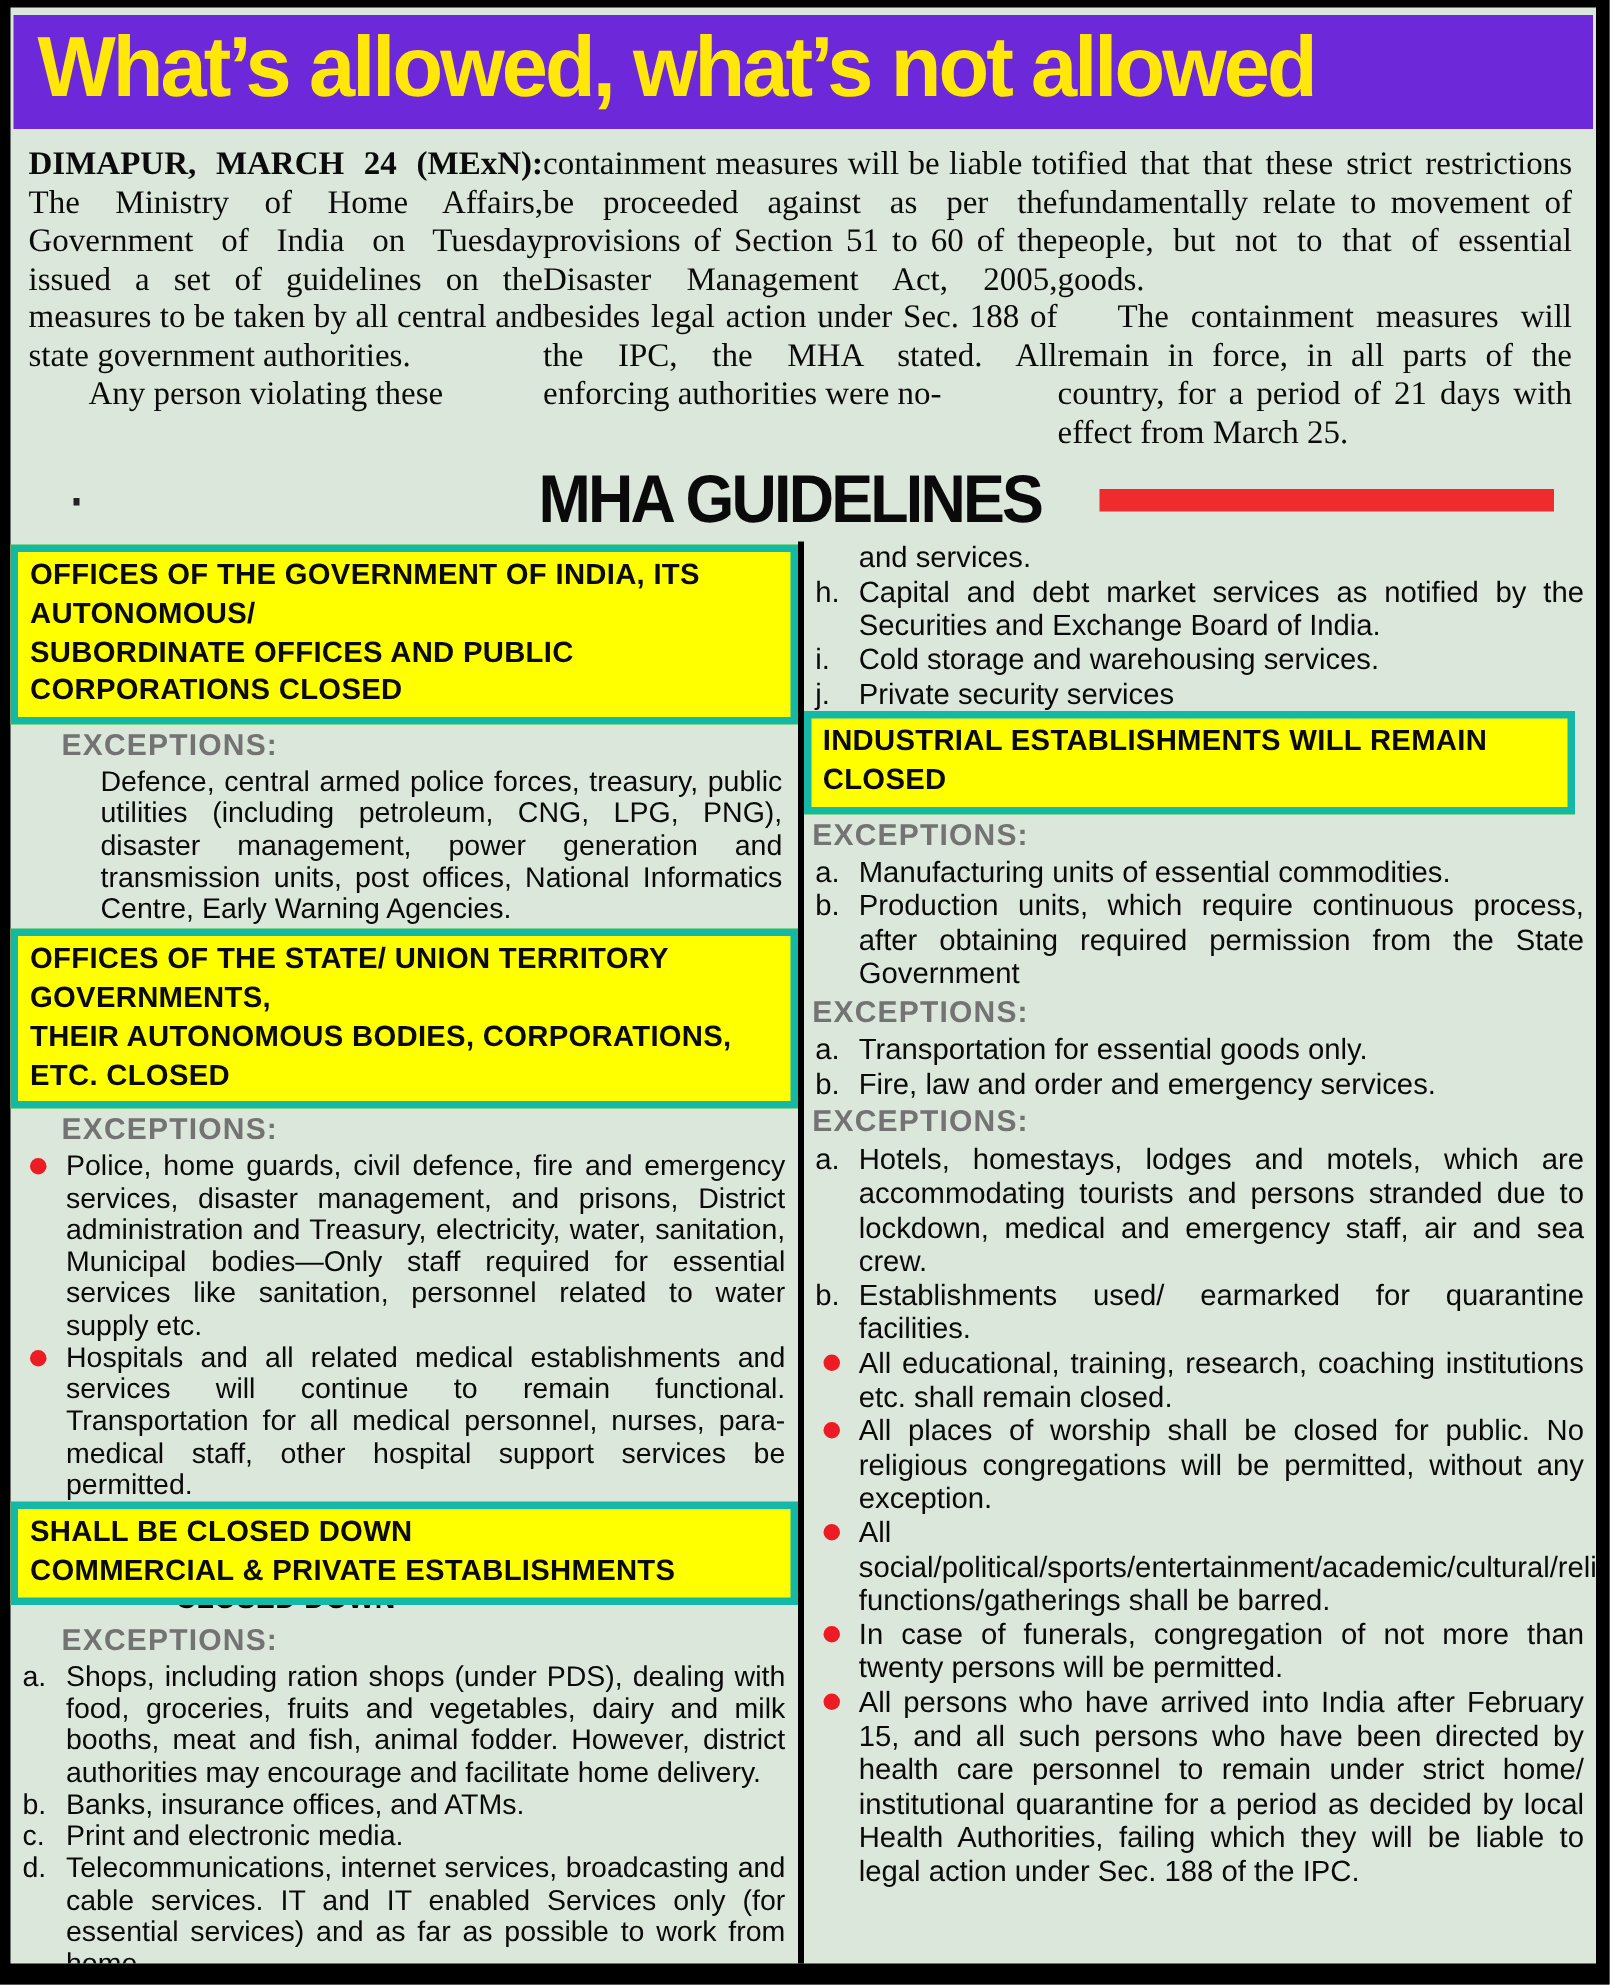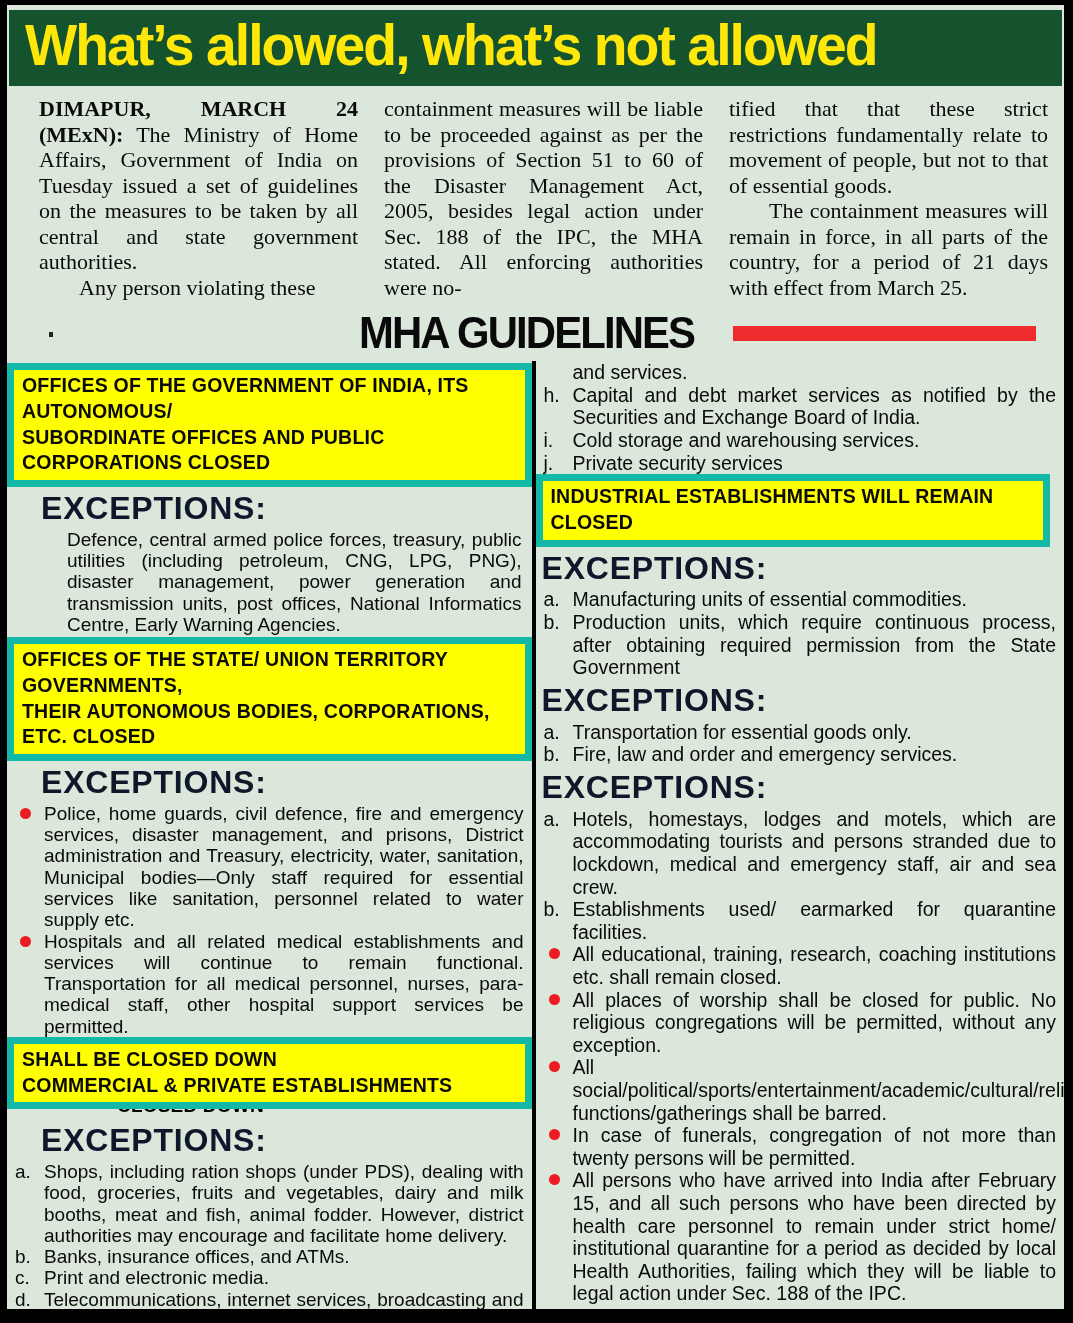--- a/index.html
+++ b/index.html
@@ -2,46 +2,46 @@
 <html><head>
 <meta charset="utf-8">
 <style>
   * { box-sizing: border-box; margin: 0; padding: 0; }
   html,body { width: 1073px; }
   body { background: #000; font-family: "Liberation Sans", sans-serif; }
   .frame { width: 1073px; height: 1323px; background: #000; padding: 5px 9px 14px 7px; }
   .page { width: 100%; height: 100%; background: #dbe7da; overflow: hidden; position: relative; }
 
   
-  .masthead { background: #14532d; margin: 5px 2px 6px 2px; padding: 2px 10px 8px 16px; height: 76px; display: flex; align-items: center; }
+  .masthead { background: #6d28d9; margin: 5px 2px 6px 2px; padding: 2px 10px 8px 16px; height: 76px; display: flex; align-items: center; }
   .headline { color: #ffe70a; font-weight: bold; font-size: 57px; letter-spacing: -2px; white-space: nowrap; transform: scaleX(0.97); transform-origin: left center; }
 
   
-  .article { display: flex; gap: 26px; padding: 4px 16px 0 32px; font-family: "Liberation Serif", serif; font-size: 22px; line-height: 1.16; color: #0b0b0b; }
+  .article { display: flex; gap: 0; padding: 4px 16px 0 12px; font-family: "Liberation Serif", serif; font-size: 22px; line-height: 1.16; color: #0b0b0b; }
   .article .col { flex: 1 1 0; text-align: justify; }
   .dateline { font-weight: bold; word-spacing: 7px; }
   .indent { text-indent: 40px; }
 
   
   .mha-row { position: relative; display: flex; align-items: center; padding: 10px 0 6px 352px; }
   .mha-dot { position: absolute; left: 42px; top: 32px; width: 4px; height: 5px; background: #222; }
   .mha-heading { font-weight: bold; font-size: 45px; letter-spacing: -2px; color: #0a0a0a; line-height: 1; transform: scaleX(0.93); transform-origin: left center; white-space: nowrap; }
   .mha-bar { width: 303px; height: 15px; background: #ee2b2d; margin-left: 14px; margin-top: 2px; }
 
   
   .guidelines { display: flex; align-items: stretch; }
   .gcol { width: 50%; }
   .gcol-left { border-right: 4px solid #000; }
   .gcol-right { }
 
-  .ybox { background: #ffff00; border: 7px solid #14b8a6; padding: 3px 6px 4px 8px; font-weight: bold; font-size: 19.5px; line-height: 1.32; color: #0a0a0a; letter-spacing: 0.2px; }
+  .ybox { background: #ffff00; border: 5px solid #14b8a6; padding: 3px 6px 4px 8px; font-weight: bold; font-size: 19.5px; line-height: 1.32; color: #0a0a0a; letter-spacing: 0.2px; }
   .ybox.first { margin-top: 2px; }
   .ybox-r { margin-right: 14px; }
 
-  .exceptions { color: #0f172a; font-weight: bold; font-size: 32px; line-height: 1.15; letter-spacing: 0.8px; padding: 3px 0 2px 34px; }
+  .exceptions { color: #737373; font-weight: bold; font-size: 20px; line-height: 1.15; letter-spacing: 0.8px; padding: 3px 0 2px 34px; }
   .gcol-right .exceptions { padding-left: 6px; }
 
   .g-body { font-size: 19px; line-height: 1.12; color: #0a0a0a; }
   .gcol-right .g-body { font-size: 19.5px; line-height: 1.16; }
 
   .sec1-para { padding: 0 10px 2px 60px; text-align: justify; }
 
   .g-item { display: flex; padding: 0 8px 0 8px; }
   .g-item .marker { flex: 0 0 29px; }
   .g-item .g-text { flex: 1 1 auto; text-align: justify; }

